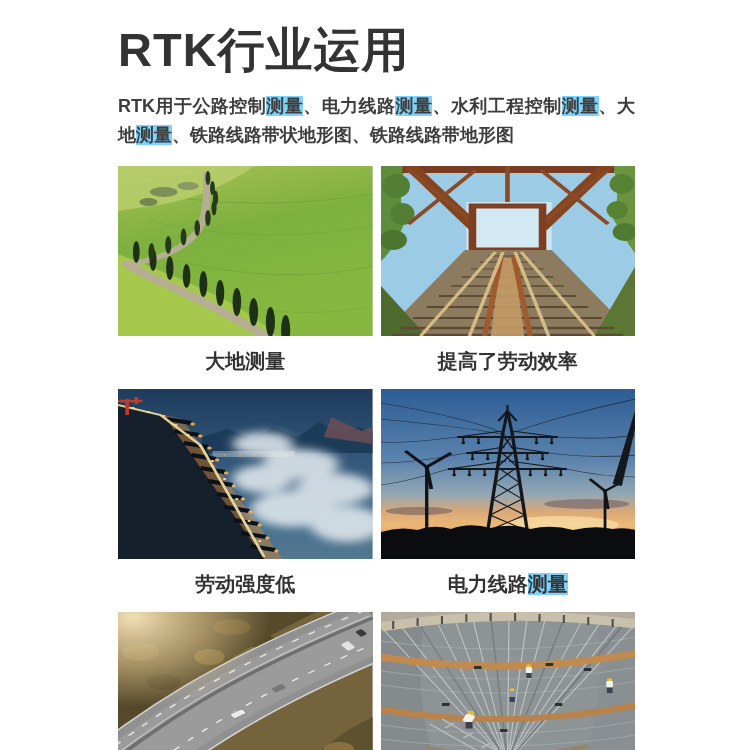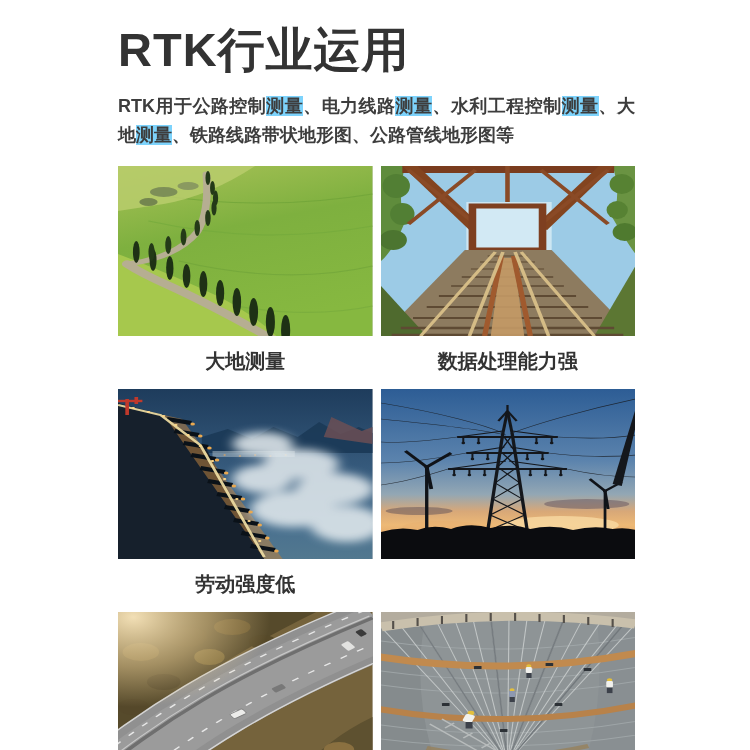--- a/index.html
+++ b/index.html
@@ -57,21 +57,21 @@
 </style>
 </head>
 <body>
 
 <div class="page">
   <div class="content">
 
     <h1 class="title">RTK行业运用</h1>
 
 
-    <p class="apps"><span>RTK用于公路控制</span><span class="hl">测量</span><span>、电力线路</span><span class="hl">测量</span><span>、水利工程控制</span><span class="hl">测量</span><span>、大地</span><span class="hl">测量</span><span>、铁路线路带状地形图、公路管线地形图等</span></p>
+    <p class="apps"><span>RTK用于公路控制</span><span class="hl">测量</span><span>、电力线路</span><span class="hl">测量</span><span>、水利工程控制</span><span class="hl">测量</span><span>、大地</span><span class="hl">测量</span><span>、铁路线路带状地形图、铁路线路带地形图</span></p>
 
     <div class="grid">
 
       <figure class="cell">
         <div class="tile">
           <svg viewBox="0 0 167 170" preserveAspectRatio="none" aria-hidden="true">
             <defs>
               <linearGradient id="t1g" x1="0" y1="0" x2="0.3" y2="1">
                 <stop offset="0" stop-color="#a9c257"></stop>
                 <stop offset="0.45" stop-color="#7eb03f"></stop>
@@ -163,21 +163,21 @@
               <path d="M98,170 L87,90"></path>
             </g>
             <g stroke="#d9c089" stroke-width="2.4" fill="none" opacity="0.95">
               <path d="M26,170 L75,86"></path>
               <path d="M58,170 L80,86"></path>
               <path d="M110,170 L88,86"></path>
               <path d="M140,170 L92,86"></path>
             </g>
           </svg>
         </div>
-        <figcaption class="cap"><span>数据处理能力强</span></figcaption>
+        <figcaption class="cap"><span>提高了劳动效率</span></figcaption>
       </figure>
 
       <figure class="cell">
         <div class="tile">
           <svg viewBox="0 0 167 170" preserveAspectRatio="none" aria-hidden="true">
             <defs>
               <linearGradient id="t3g" x1="0" y1="0" x2="0" y2="1">
                 <stop offset="0" stop-color="#1e3c5c"></stop>
                 <stop offset="0.45" stop-color="#35597b"></stop>
                 <stop offset="0.8" stop-color="#49708f"></stop>
@@ -354,20 +354,21 @@
               <line x1="147" y1="102" x2="137" y2="90" stroke-width="2"></line>
               <line x1="147" y1="102" x2="158" y2="93" stroke-width="2"></line>
               <line x1="147" y1="102" x2="149" y2="120" stroke-width="2"></line>
             </g>
             <circle cx="30" cy="78" r="1.6" fill="#101318"></circle>
             <circle cx="147" cy="102" r="1.3" fill="#101318"></circle>
             <path d="M167,20 L152,95 L158,97 L167,38 Z" fill="#14171c"></path>
             <path d="M0,143 Q12,137 24,141 Q34,135 46,140 Q58,133 72,139 Q86,134 98,140 Q112,135 126,141 Q140,136 152,140 Q160,138 167,141 L167,170 L0,170 Z" fill="#0b0c0f"></path>
           </svg>
         </div>
+        <figcaption class="cap"><span>电力线路</span><span class="hl">测量</span></figcaption>
       </figure>
 
       <figure class="cell">
         <div class="tile">
           <svg viewBox="0 0 167 170" preserveAspectRatio="none" aria-hidden="true">
             <defs>
               <radialGradient id="t5r" cx="0.5" cy="0.5" r="0.5">
                 <stop offset="0" stop-color="#fae7bd" stop-opacity="0.95"></stop>
                 <stop offset="0.55" stop-color="#f0d49a" stop-opacity="0.5"></stop>
                 <stop offset="1" stop-color="#f0d49a" stop-opacity="0"></stop>

